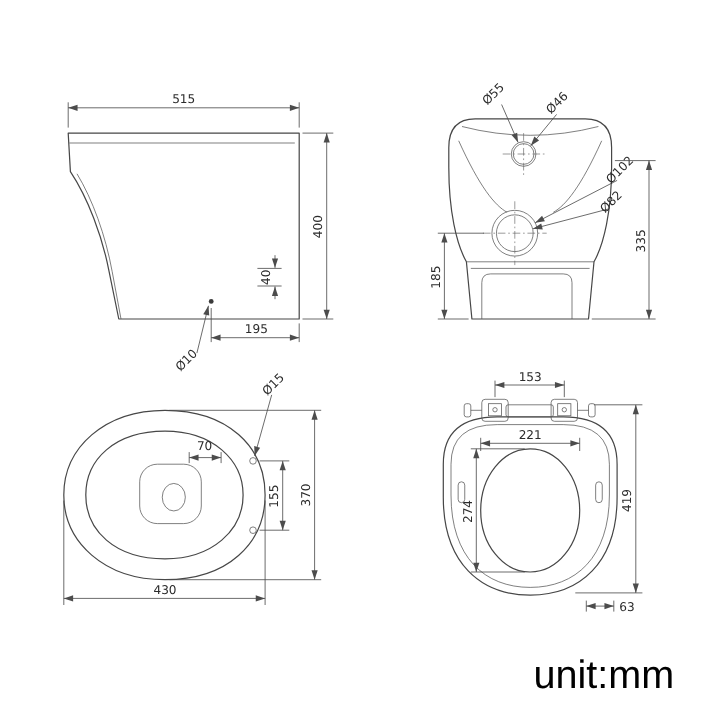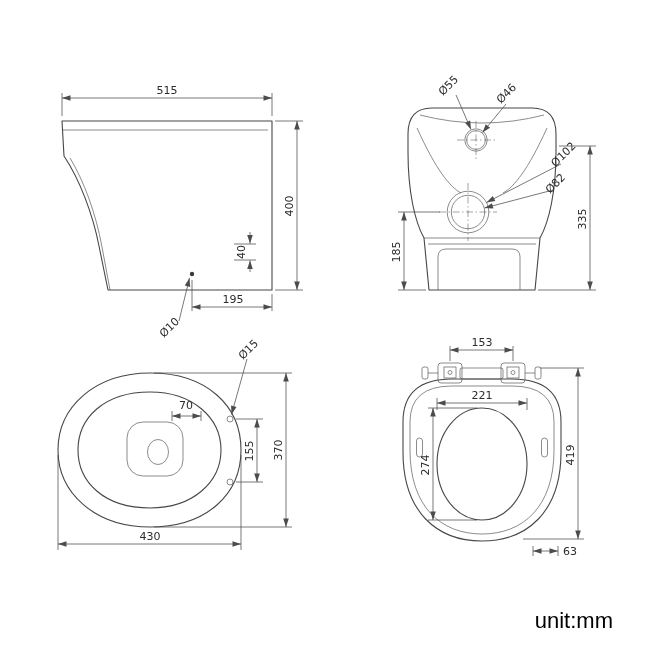--- a/index.html
+++ b/index.html
@@ -6,21 +6,21 @@
   html,body{margin:0;padding:0;background:#fff;}
   .canvas{position:relative;width:636px;height:650px;background:#ffffff;overflow:hidden;
           font-family:"DejaVu Sans",sans-serif;text-align:center;}
   svg{position:absolute;left:0;top:0;}
   svg text{font-family:"DejaVu Sans",sans-serif;font-size:11px;fill:#2b2b2b;}
   .outline{fill:none;stroke:#474747;stroke-width:1.1;stroke-linejoin:round;stroke-linecap:round;}
   .thin{fill:none;stroke:#5a5a5a;stroke-width:0.7;}
   .dim{fill:none;stroke:#4c4c4c;stroke-width:0.75;}
   .ctr{fill:none;stroke:#666;stroke-width:0.6;stroke-dasharray:7 2.5 1.5 2.5;}
   .hole{fill:#3a3a3a;stroke:none;}
-  .unit{position:absolute;right:23px;bottom:16px;font-size:22px;color:#000;
+  .unit{position:absolute;right:23px;bottom:16px;font-size:36px;color:#000;
         font-family:"Liberation Sans",sans-serif;}
 </style>
 </head>
 <body>
 
 <div class="canvas">
 <svg width="650" height="650" viewBox="0 0 650 650">
   <defs>
     <marker id="arr" markerWidth="10" markerHeight="8" refX="9" refY="3.5" orient="auto-start-reverse" markerUnits="userSpaceOnUse">
       <path d="M0.5,0.7 L9,3.5 L0.5,6.3 Z" fill="#4c4c4c"></path>

